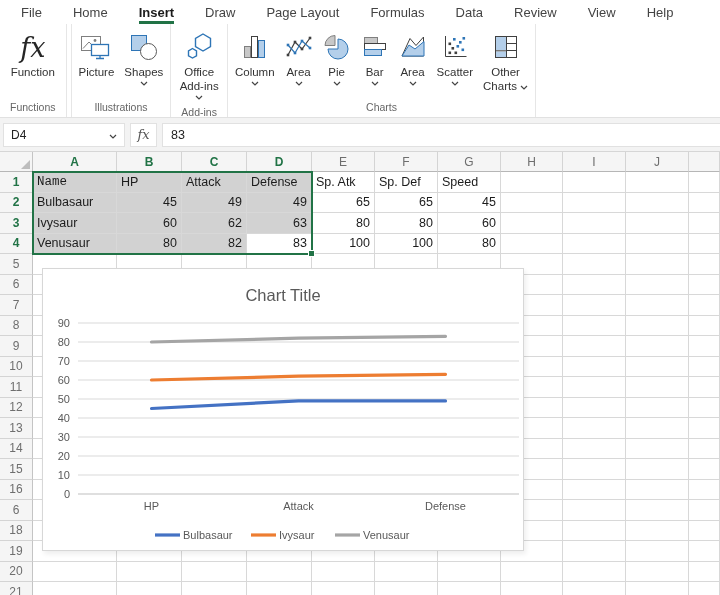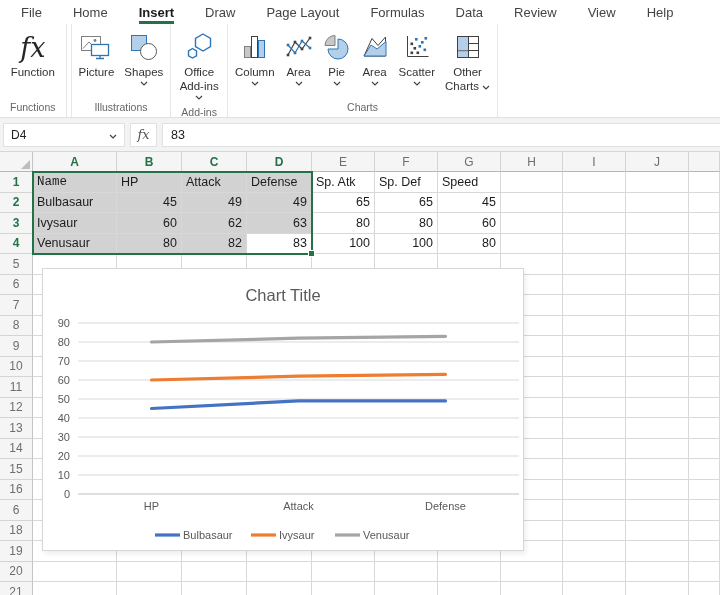--- a/index.html
+++ b/index.html
@@ -188,20 +188,35 @@
           </div>
         </div>
         <div class="ribbon-btn">
           <div class="rb-icon">
             <svg width="28" height="28" viewBox="0 0 28 28">
               <path d="M15 16 L15 6 A10 10 0 1 1 5 16 Z" fill="#B4CFEA" stroke="#2E75B6"></path>
               <path d="M12 12.5 L12 2.5 A10 10 0 0 0 2 12.5 Z" fill="#C8C8C8" stroke="#7F7F7F"></path>
             </svg>
           </div>
           <div class="rb-label">Pie</div>
+          <div class="rb-chev">
+            <svg width="8" height="5" viewBox="0 0 8 5">
+              <polyline points="1,1 4,4 7,1" fill="none" stroke="#444" stroke-width="1.2"></polyline>
+            </svg>
+          </div>
+        </div>
+        <div class="ribbon-btn">
+          <div class="rb-icon">
+            <svg width="28" height="28" viewBox="0 0 28 28">
+              <rect x="3.5" y="4.5" width="13" height="6" fill="#C8C8C8" stroke="#7F7F7F"></rect>
+              <rect x="3.5" y="10.5" width="21" height="6" fill="#fff" stroke="#404040"></rect>
+              <rect x="3.5" y="16.5" width="17" height="6" fill="#B4CFEA" stroke="#2E75B6"></rect>
+            </svg>
+          </div>
+          <div class="rb-label">Bar</div>
           <div class="rb-chev">
             <svg width="8" height="5" viewBox="0 0 8 5">
               <polyline points="1,1 4,4 7,1" fill="none" stroke="#444" stroke-width="1.2"></polyline>
             </svg>
           </div>
         </div>
         <div class="ribbon-btn">
           <div class="rb-icon">
             <svg width="28" height="28" viewBox="0 0 28 28">
               <path d="M3 23 L11 5.5 L17 12.5 L24.5 4 L24.5 23 Z" fill="#fff" stroke="#404040"></path>

